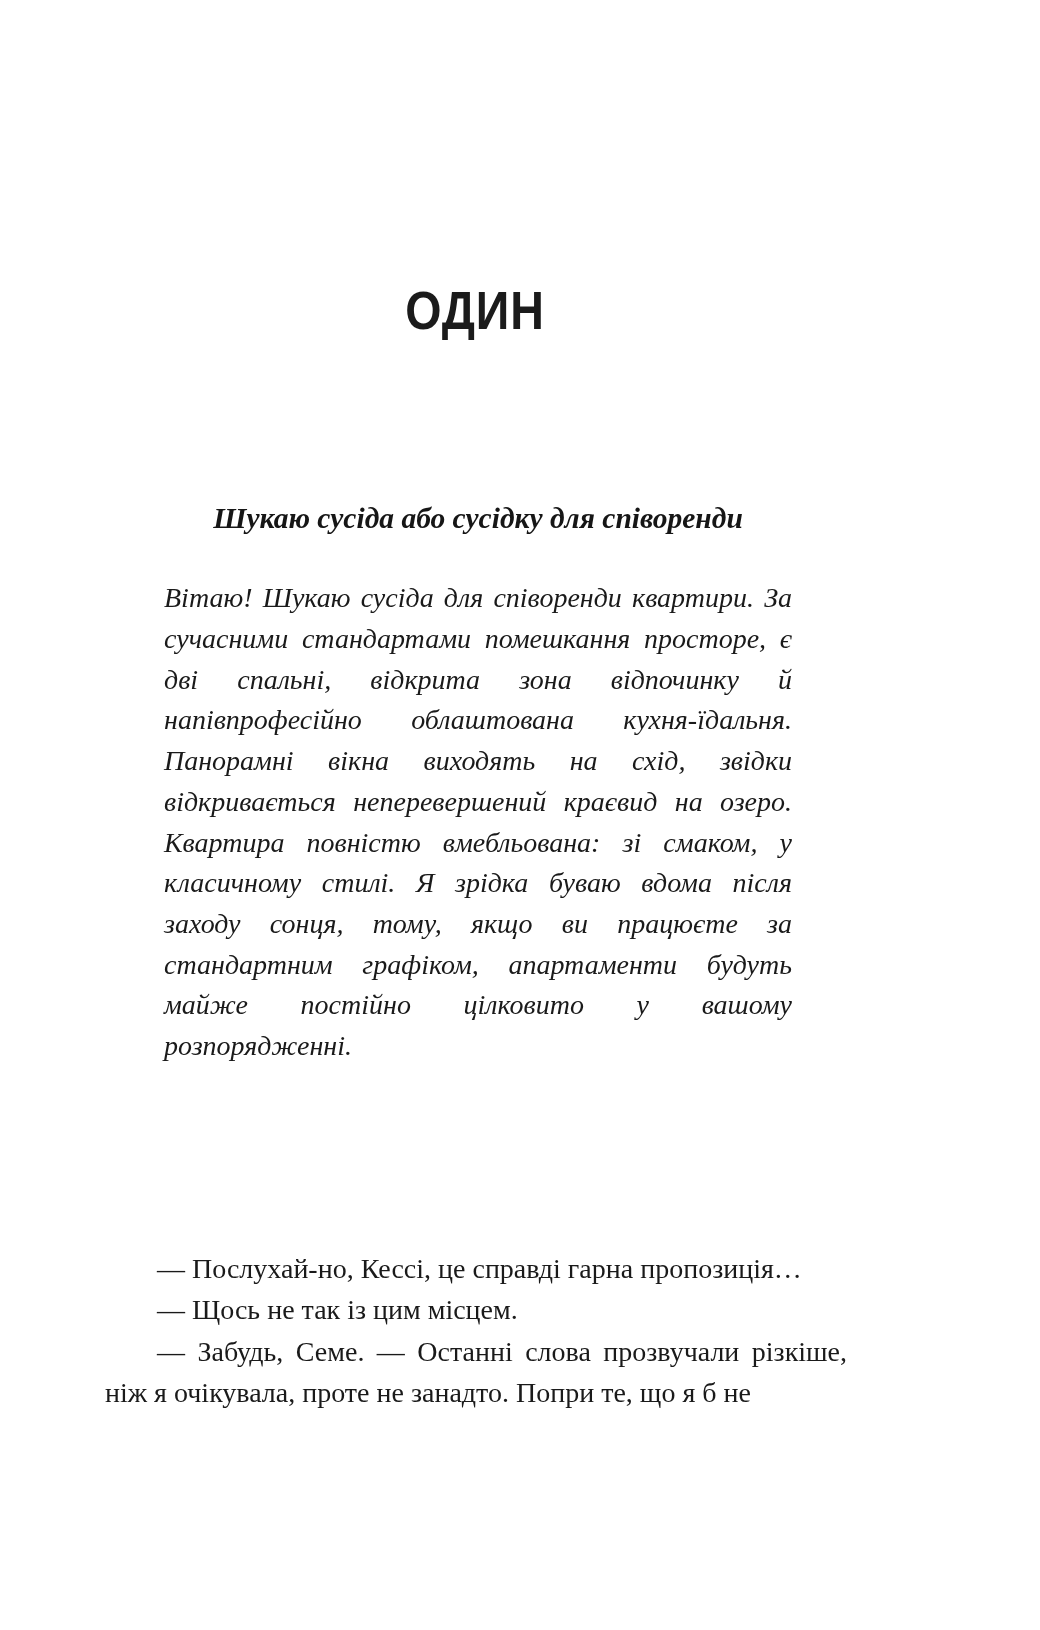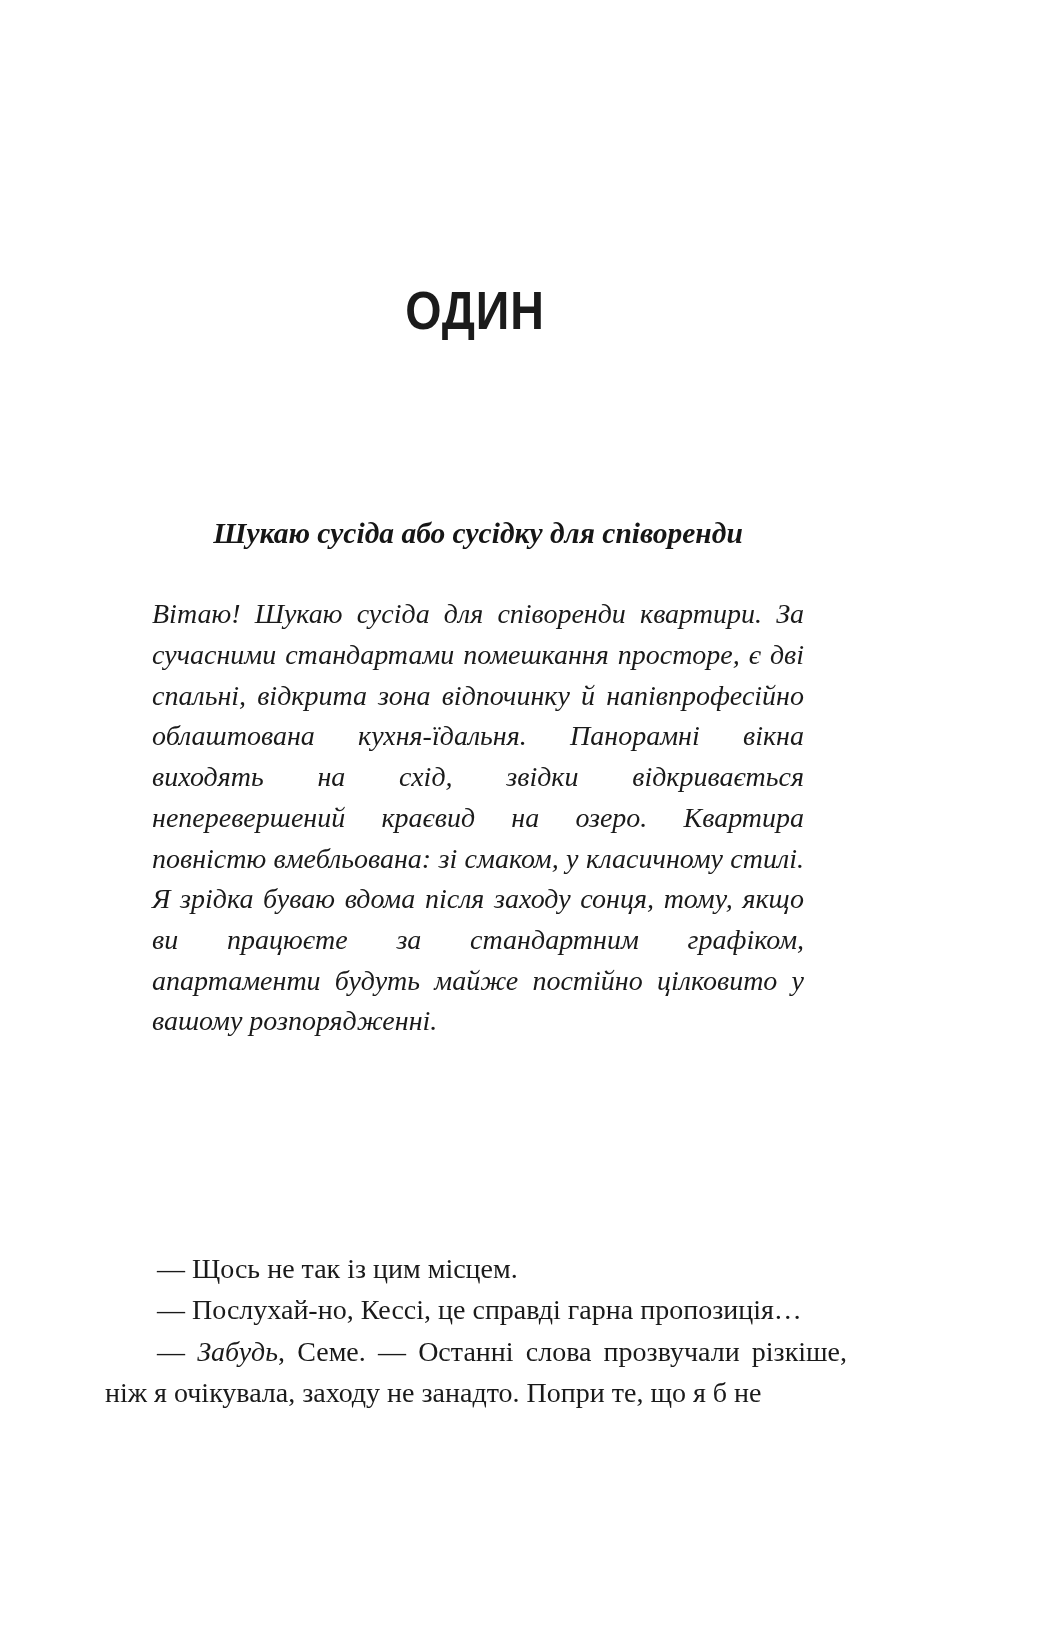--- a/index.html
+++ b/index.html
@@ -49,26 +49,26 @@
     width: 656px;
   }
 
   .ad-heading {
     text-align: center;
     font-style: italic;
     font-weight: bold;
     font-size: 29.5px;
     line-height: 1.36;
     color: #161616;
-    margin: 15px;
+    margin: 0;
   }
   .ad-heading .hline { display: block; }
 
   .ad-body {
-    margin: 2px;
+    margin: 14px;
     padding-top: 26px;
   }
 
   .ad-para {
     margin: 0;
     font-style: italic;
     font-size: 28px;
     line-height: 1.455;
     text-align: justify;
     text-justify: inter-word;
@@ -88,21 +88,21 @@
   .dlg-para {
     margin: 0;
     font-size: 28px;
     line-height: 1.475;
     text-align: justify;
     text-justify: inter-word;
     color: #1a1a1a;
     text-indent: 52px;
   }
 
-  .em-italic { font-style: italic; }
+  .em-italic { }
 
   
 </style>
 </head>
 <body>
 
 <div class="page">
 
   <div class="chapter-title">ОДИН</div>
 
@@ -113,23 +113,23 @@
     </div>
 
     <div class="ad-body">
       <p class="ad-para">Вітаю! Шукаю сусіда для співоренди квартири. За сучасними стандартами помешкання просторе, є дві спальні, відкрита зона відпочинку й напівпрофесійно облаштована кухня-їдальня. Панорамні вікна виходять на схід, звідки відкривається неперевершений краєвид на озеро. Квартира повністю вмебльована: зі смаком, у класичному стилі. Я зрідка буваю вдома після заходу сонця, тому, якщо ви працюєте за стандартним графіком, апартаменти будуть майже постійно цілковито у вашому розпорядженні.</p>
     </div>
 
   </div>
 
   <div class="dialogue-block">
 
+    <p class="dlg-para">— Послухай-но, Кессі, це справді гарна пропозиція…</p>
+
     <p class="dlg-para">— Щось не так із цим місцем.</p>
 
-    <p class="dlg-para">— Послухай-но, Кессі, це справді гарна пропозиція…</p>
-
     <p class="dlg-para">
-      <span>— </span><span class="em-italic">Забудь</span><span>, Семе. — Останні слова прозвучали різкіше, ніж я очікувала, заходу не занадто. Попри те, що я б не</span>
+      <span>— </span><span class="em-italic">Забудь</span><span>, Семе. — Останні слова прозвучали різкіше, ніж я очікувала, проте не занадто. Попри те, що я б не</span>
     </p>
 
   </div>
 
 </div>
 
 </body></html>

